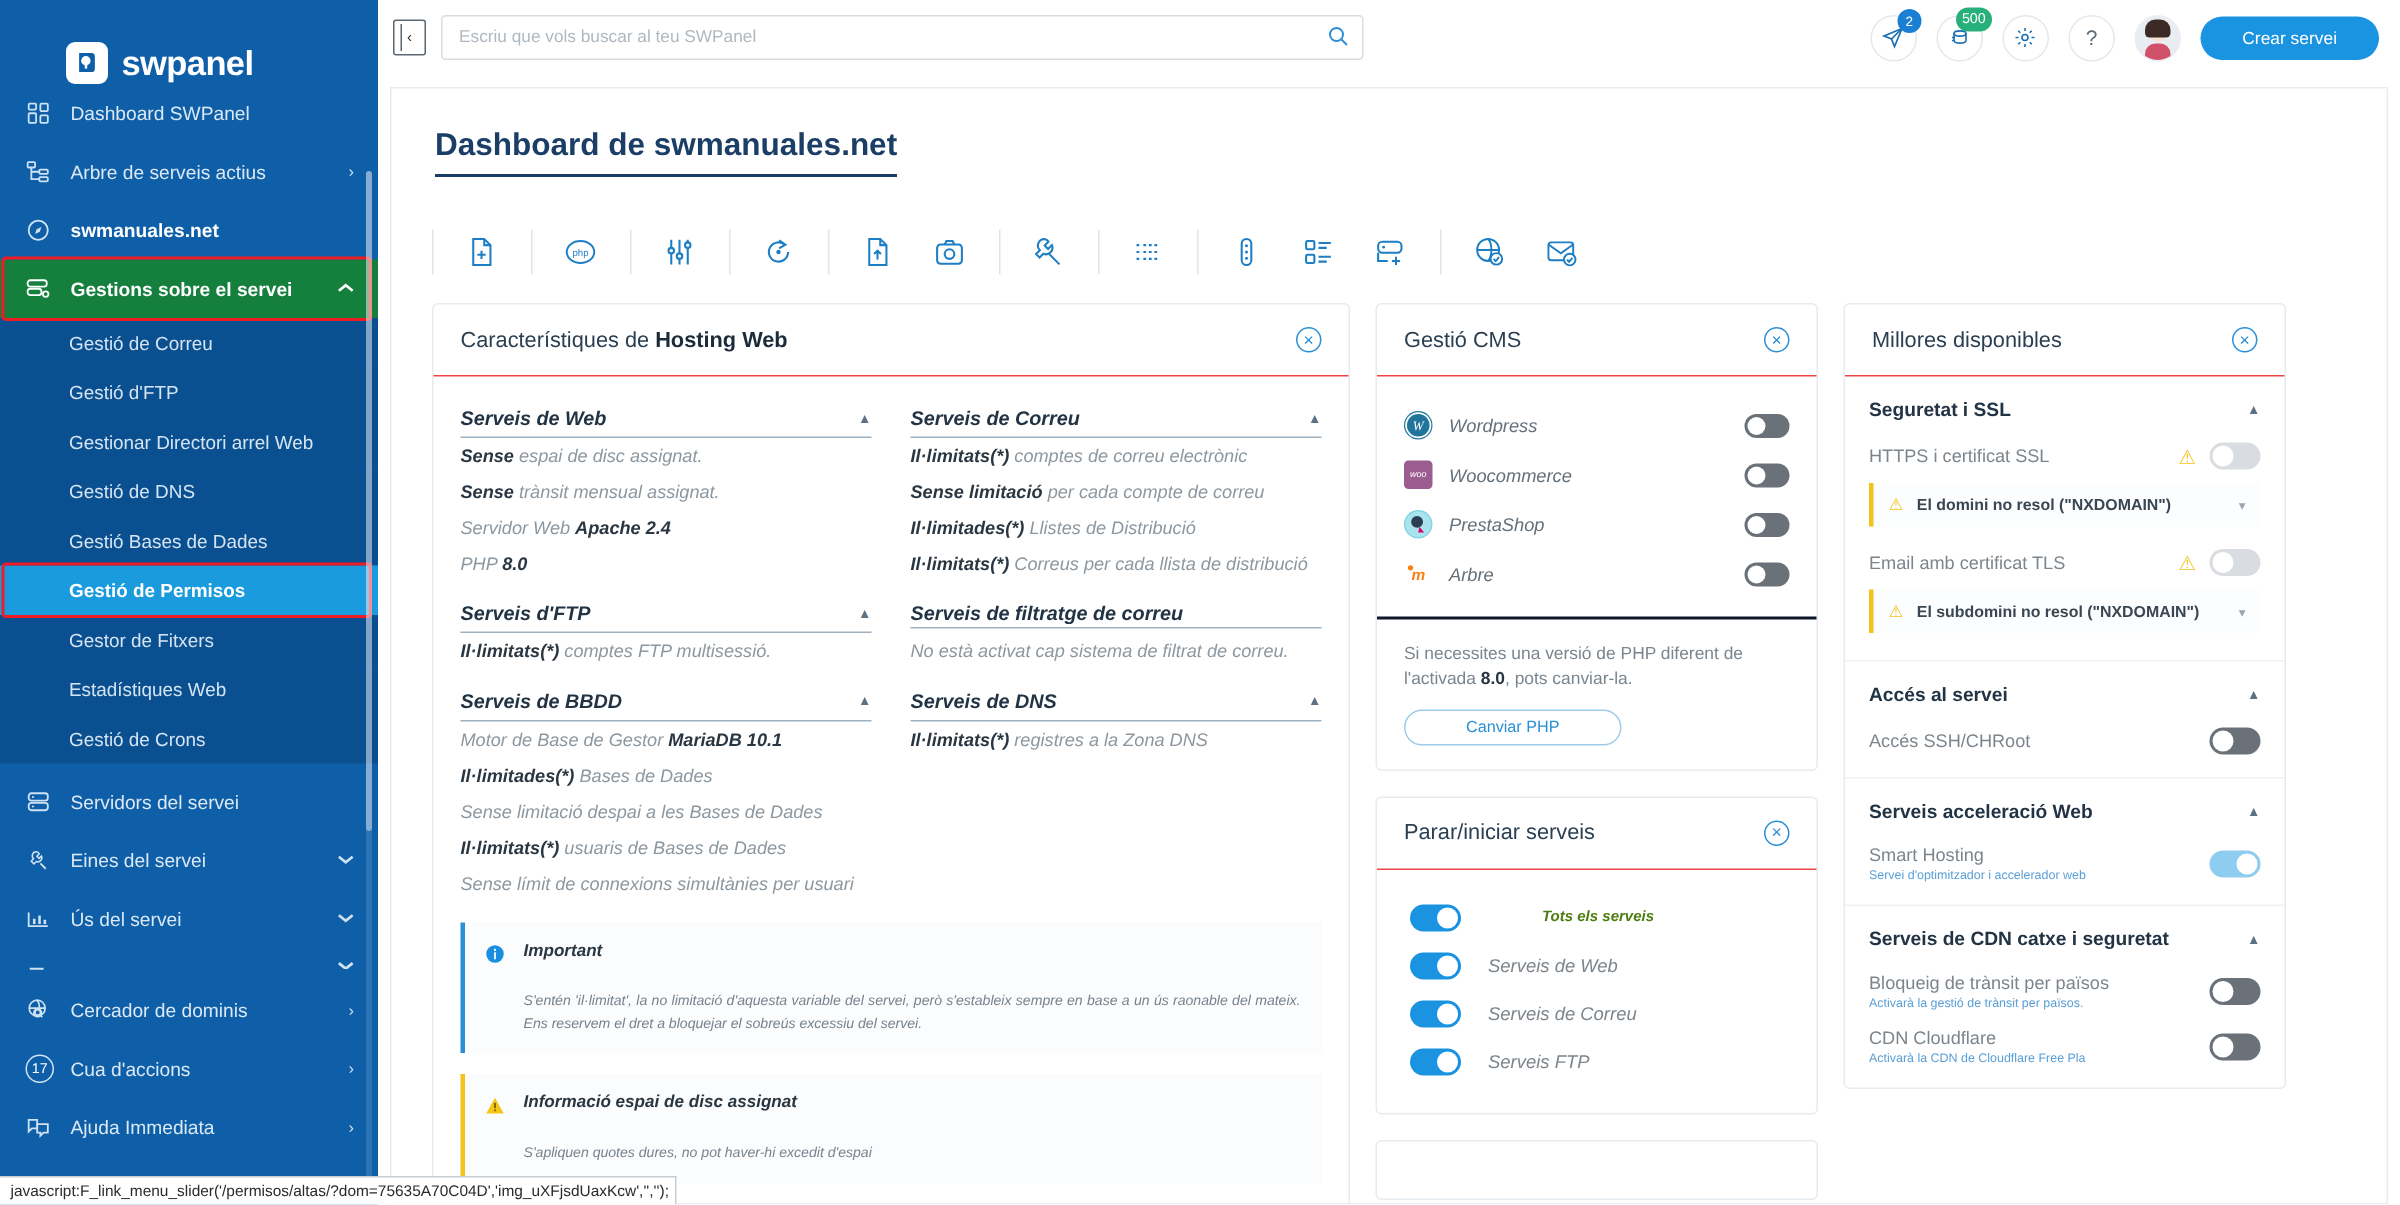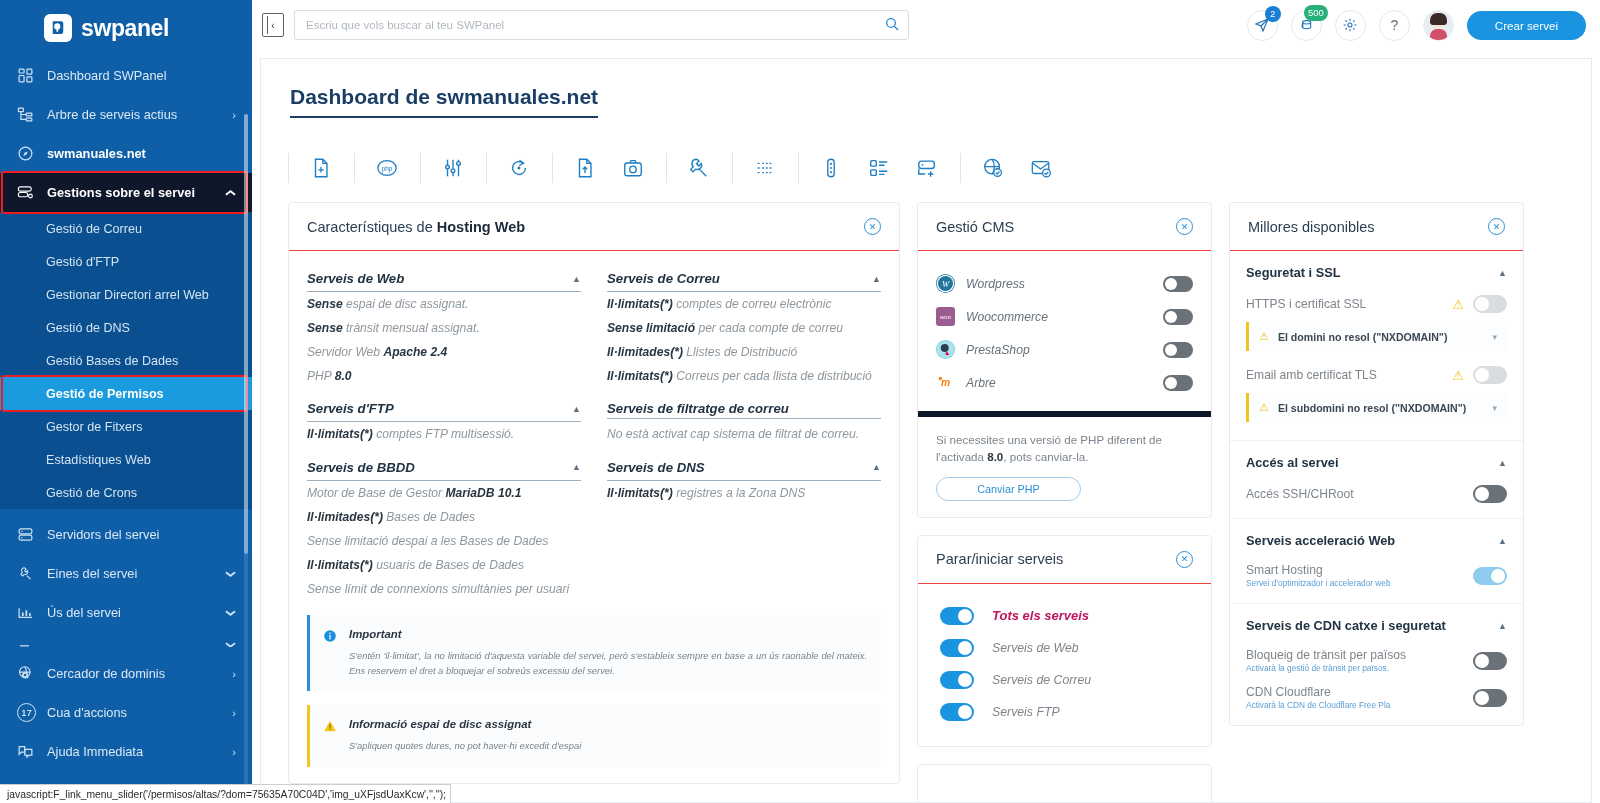--- a/index.html
+++ b/index.html
@@ -8,38 +8,38 @@
     font-family: "Liberation Sans", sans-serif;
     background: #ffffff; overflow: hidden;
   }
   .app { position: relative; width: 1600px; height: 803px; display: flex; }
 
   
   .sidebar {
     width: 252px; flex: 0 0 252px; height: 803px;
     background: #0e5fa8; position: relative; overflow: hidden;
   }
-  .sb-logo { height: 56px; display: flex; align-items: center; padding-left: 44px; gap: 9px; }
+  .sb-logo { height: 56px; display: flex; align-items: flex-end; padding-left: 44px; gap: 9px; }
   .sb-logo-mark {
     width: 28px; height: 28px; border-radius: 6px; background: #fff;
     display: flex; align-items: center; justify-content: center;
   }
   .sb-logo-mark svg { display:block; }
   .sb-logo-text { color: #fff; font-size: 23px; font-weight: bold; letter-spacing: -0.4px; }
 
   .sb-scroll { height: 747px; position: relative; }
   .sb-item {
     display: flex; align-items: center; height: 39px; padding: 0 16px 0 17px;
     color: #dbe8f5; font-size: 12.8px; cursor: pointer; position: relative;
   }
   .sb-item .ico { width: 30px; flex: 0 0 30px; display: flex; align-items: center; }
   .sb-item .lbl { flex: 1; white-space: nowrap; }
   .sb-item .chev { font-size: 11px; color: #cfe2f3; }
   .sb-item.strong .lbl { font-weight: bold; color: #ffffff; }
-  .sb-item.active { background: #0f172a; color: #fff; }
+  .sb-item.active { background: #15803d; color: #fff; }
   .sb-item.active .lbl { font-weight: bold; color: #fff; }
   .sb-sub {
     display: flex; align-items: center; height: 33px; padding-left: 46px;
     color: #d4e4f3; font-size: 12.6px; background: #0a4f8f; cursor: pointer;
   }
   .sb-sub.active { background: #1a9bde; color: #fff; font-weight: bold; }
   .sb-badge {
     width: 19px; height: 19px; border-radius: 50%; border: 1.6px solid #cfe2f3;
     color:#fff; font-size: 9.5px; display:flex; align-items:center; justify-content:center;
   }
@@ -133,48 +133,48 @@
   }
   .sec-head:first-child { margin-top:0; }
   .sec-head .caret { color:#5e7183; font-size:9px; }
   .feat { font-size:12.1px; color:#8d979f; padding: 5px 0 4px 0; line-height:1.25; }
   .feat b { color:#2a3742; font-weight:bold; }
 
   .note { display:flex; gap:11px; padding: 13px 14px 13px 13px; background:#fbfcfd; border-left:3.5px solid #2b8fd6; margin-top:14px; }
   .note.warn { border-left-color:#f2c31c; }
   .note-ico { flex:0 0 15px; margin-top:1px; }
   .note-title { font-size:11.4px; font-weight:bold; color:#2a3742; }
-  .note-text { font-size:9.4px; color:#77828c; margin-top:9px; line-height:1.55; text-align:justify; }
+  .note-text { font-size:9.4px; color:#77828c; margin-top:20px; line-height:1.55; text-align:justify; }
 
   .cms-row { display:flex; align-items:center; gap:11px; padding:7px 0; }
   .cms-logo { width:19px; height:19px; flex:0 0 19px; border-radius:50%; display:flex; align-items:center; justify-content:center; font-size:8px; color:#fff; overflow:hidden;}
   .cms-name { flex:1; font-size:12.2px; color:#65707a; }
 
   .toggle { width:30px; height:16px; border-radius:9px; background:#6b7178; position:relative; cursor:pointer; flex:0 0 30px;}
   .toggle::after { content:""; position:absolute; left:2px; top:2px; width:12px; height:12px; border-radius:50%; background:#fff;}
   .toggle.on { background:#1a93e0; }
   .toggle.on::after { left: 16px; }
   .toggle.light { background:#d9dde1; }
   .toggle.on.soft { background:#8ecdf0; }
   .toggle.big { width:34px; height:18px; border-radius:10px; flex:0 0 34px;}
   .toggle.big::after { width:14px; height:14px; }
   .toggle.big.on::after { left:18px; }
 
-  .php-note { padding: 14px 18px 16px 18px; border-top:6px solid #0f172a; }
+  .php-note { padding: 14px 18px 16px 18px; border-top:2px solid #0f172a; }
   .php-note p { font-size:11.6px; color:#7b858e; line-height:1.5; }
   .php-note p b { color:#2a3742; font-weight:bold; }
   .btn-outline {
     margin-top:11px; height:24px; padding:0 18px; border:1px solid #9ecbe9; border-radius:13px;
     background:#fff; color:#2b8fd6; font-size:10.8px; cursor:pointer; font-family:"Liberation Sans", sans-serif;
     display:block; width:145px;
   }
 
   .svc-row { display:flex; align-items:center; gap:18px; padding:7px 0; }
   .svc-row .nm { font-size:12.3px; color:#7d858c; }
-  .svc-row.head .nm { font-size:13px; color:#be185d; font-weight:bold; }
+  .svc-row.head .nm { font-size:10px; color:#4d7c0f; font-weight:bold;margin-left:36px; }
 
   .mcard-sec { padding: 14px 16px 6px 16px; border-bottom:1px solid #eef2f5; }
   .mcard-sec:last-child { border-bottom:none; }
   .msec-head { display:flex; align-items:center; justify-content:space-between; font-size:12.8px; font-weight:bold; color:#223344; padding-bottom:12px; cursor:pointer;}
   .msec-head .caret { color:#5e7183; font-size:9px; }
   .m-row { display:flex; align-items:center; gap:9px; padding:3px 0 9px 0; }
   .m-row .mlbl { flex:1; font-size:12.1px; color:#7d858c; }
   .m-row .msub { font-size:8.3px; color:#5a9ed6; display:block; margin-top:1px; }
   .warn-ico { color:#f2c31c; font-size:13px; }
   .alert-box {

